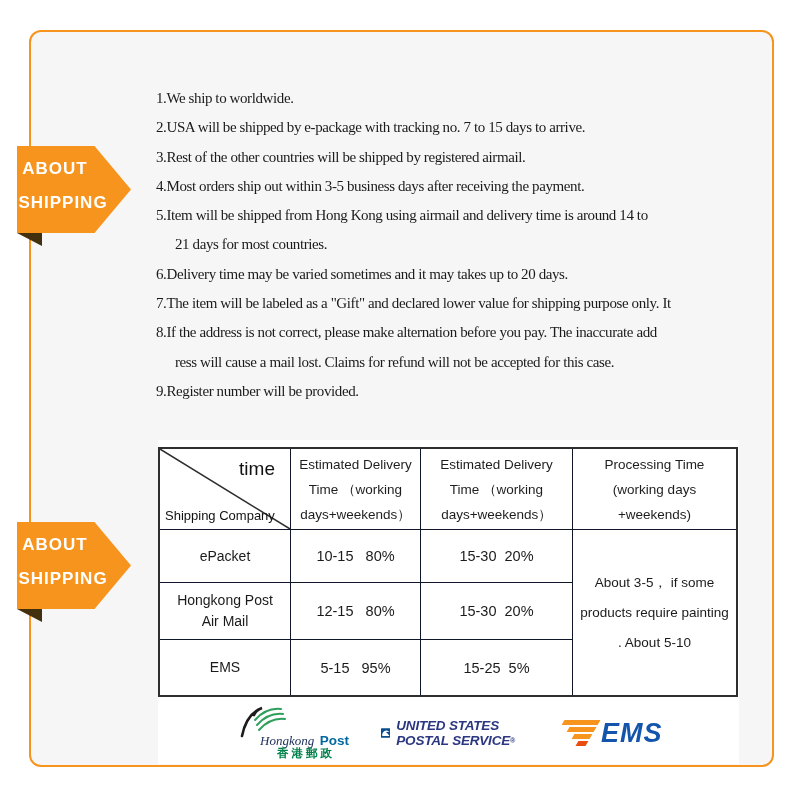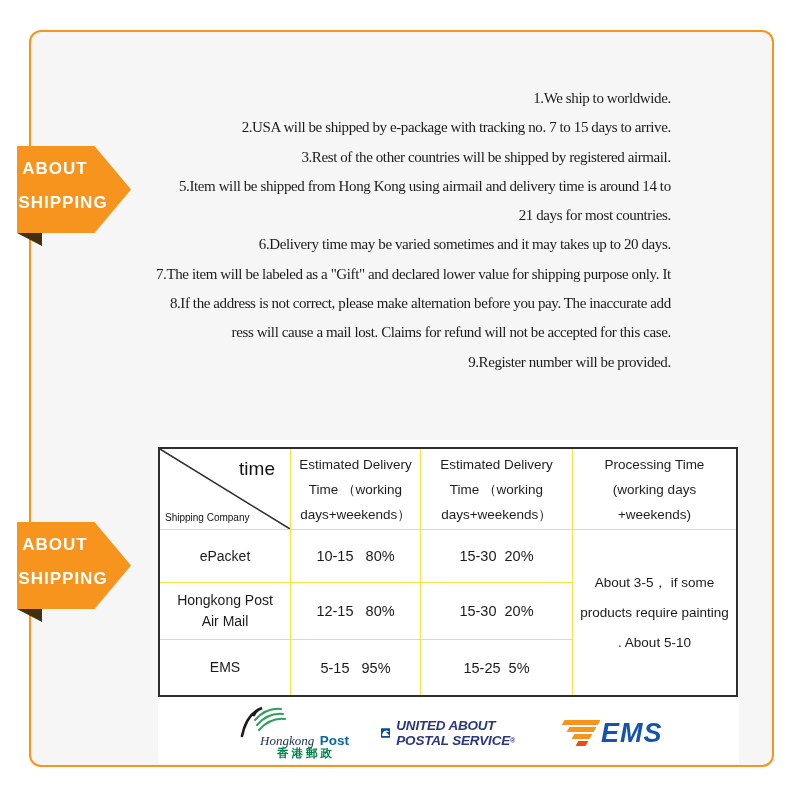--- a/index.html
+++ b/index.html
@@ -21,37 +21,37 @@
     font-size:17px;letter-spacing:1px;text-align:center;white-space:nowrap;}
   .banner-line1{top:13px;left:0;width:76px;}
   .banner-line2{top:47px;left:0;width:92px;}
 
   
   .title{position:absolute;left:156px;top:48px;margin:0;font-size:21px;font-weight:bold;
          letter-spacing:1.5px;word-spacing:7px;color:#141414;}
 
   
   .notes{position:absolute;left:156px;top:84px;font-family:"Liberation Serif",serif;
-         font-size:15px;letter-spacing:-0.4px;color:#1b1b1b;text-align:right;}
+         font-size:15px;letter-spacing:-0.4px;color:#1b1b1b;}
   .note-line{height:29.3px;line-height:29.3px;white-space:nowrap;}
   .note-line.cont{padding-left:19px;}
 
   
   .panel{position:absolute;left:158px;top:440px;width:581px;height:324px;background:#ffffff;}
 
   
   .ship-table{position:absolute;left:0;top:7px;width:580px;height:250px;box-sizing:border-box;
-    border:2px solid #2e2e2e;background:#fde047;display:grid;gap:1px;
+    border:2px solid #2e2e2e;background:#0f172a;display:grid;gap:1px;
     grid-template-columns:130px 129px 151px 1fr;grid-template-rows:80px 52px 56px 1fr;}
   .cell{background:#ffffff;display:flex;align-items:center;justify-content:center;
         flex-direction:column;text-align:center;}
   .corner-cell{position:relative;}
   .corner-cell svg{position:absolute;left:0;top:0;}
   .corner-time{position:absolute;top:9px;right:15px;font-size:19px;color:#111;}
-  .corner-company{position:absolute;bottom:6px;left:5px;font-size:10px;color:#111;}
+  .corner-company{position:absolute;bottom:6px;left:5px;font-size:13px;color:#111;}
   .head-cell{font-size:13.5px;line-height:25px;color:#1e1e1e;}
   .company-cell{font-size:14px;line-height:21px;}
   .value-cell{font-size:14.5px;white-space:pre;}
   .merged-cell{grid-column:4;grid-row:2 / span 3;font-size:13.5px;line-height:30px;}
 
   
   .logos{position:absolute;left:0;top:263px;width:580px;height:60px;display:flex;
          align-items:center;justify-content:center;gap:42px;}
   .logo{position:relative;}
 
@@ -98,20 +98,21 @@
       <div class="banner-line1">ABOUT</div>
       <div class="banner-line2">SHIPPING</div>
     </div>
   </div>
 
 
   <div class="notes">
     <div class="note-line">1.We ship to worldwide.</div>
     <div class="note-line">2.USA will be shipped by e-package with tracking no. 7 to 15 days to arrive.</div>
     <div class="note-line">3.Rest of the other countries will be shipped by registered airmail.</div>
+    <div class="note-line">4.Most orders ship out within 3-5 business days after receiving the payment.</div>
     <div class="note-line">5.Item will be shipped from Hong Kong using airmail and delivery time is around 14 to</div>
     <div class="note-line cont">21 days for most countries.</div>
     <div class="note-line">6.Delivery time may be varied sometimes and it may takes up to 20 days.</div>
     <div class="note-line">7.The item will be labeled as a "Gift" and declared lower value for shipping purpose only. It</div>
     <div class="note-line">8.If the address is not correct, please make alternation before you pay. The inaccurate add</div>
     <div class="note-line cont">ress will cause a mail lost. Claims for refund will not be accepted for this case.</div>
     <div class="note-line">9.Register number will be provided.</div>
   </div>
 
   <div class="panel">
@@ -186,21 +187,21 @@
         </div>
         <div class="hk-cn">香港郵政</div>
       </div>
 
       <div class="logo usps">
         <svg width="36" height="36" viewBox="0 0 36 36">
           <rect x="0" y="0" width="36" height="36" rx="2" fill="#0A4D8F"></rect>
           <path d="M4 28 C5 16 11 9 20 8 L26 9 L33 13 L19 14 C23 17 28 22 33 30 L7 30 Z" fill="#ffffff"></path>
         </svg>
         <div class="usps-text">
-          <div>UNITED ABOUT</div>
+          <div>UNITED STATES</div>
           <div><span>POSTAL SERVICE</span><span class="reg">®</span></div>
         </div>
       </div>
 
       <div class="logo ems">
         <div class="ems-stripes">
           <div class="ems-bar b1"></div>
           <div class="ems-bar b2"></div>
           <div class="ems-bar b3"></div>
           <div class="ems-bar b4"></div>

